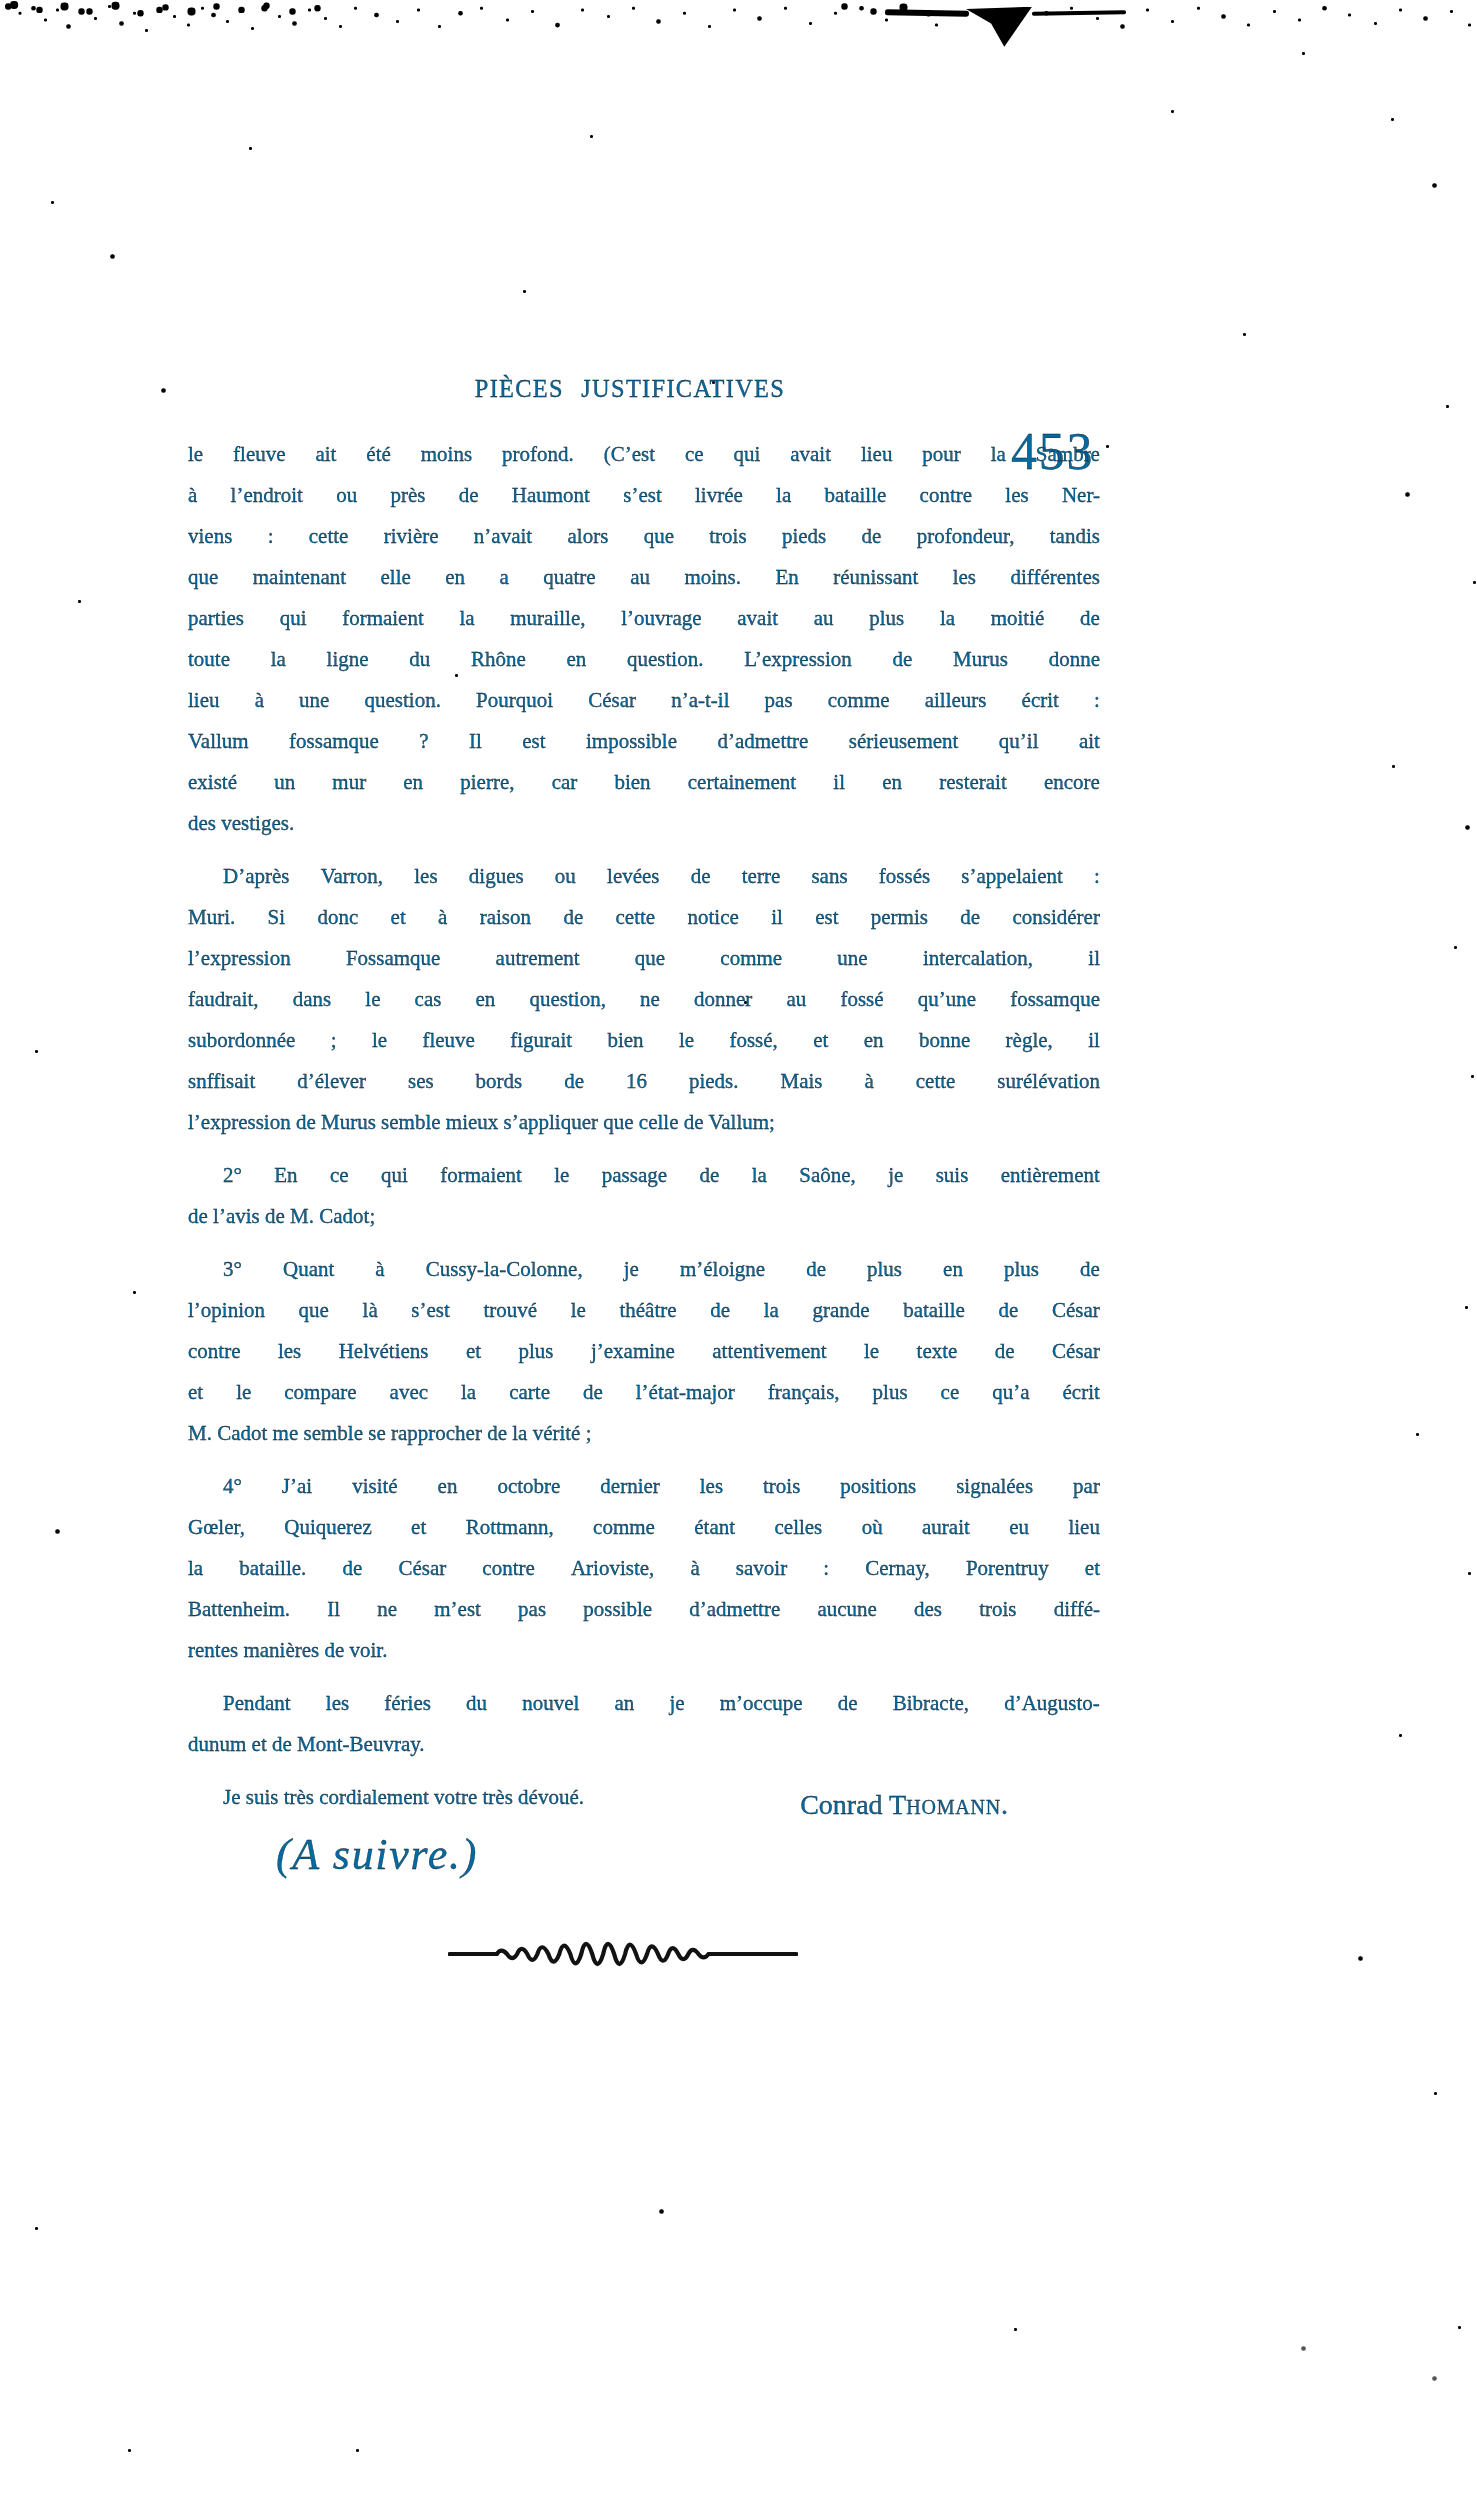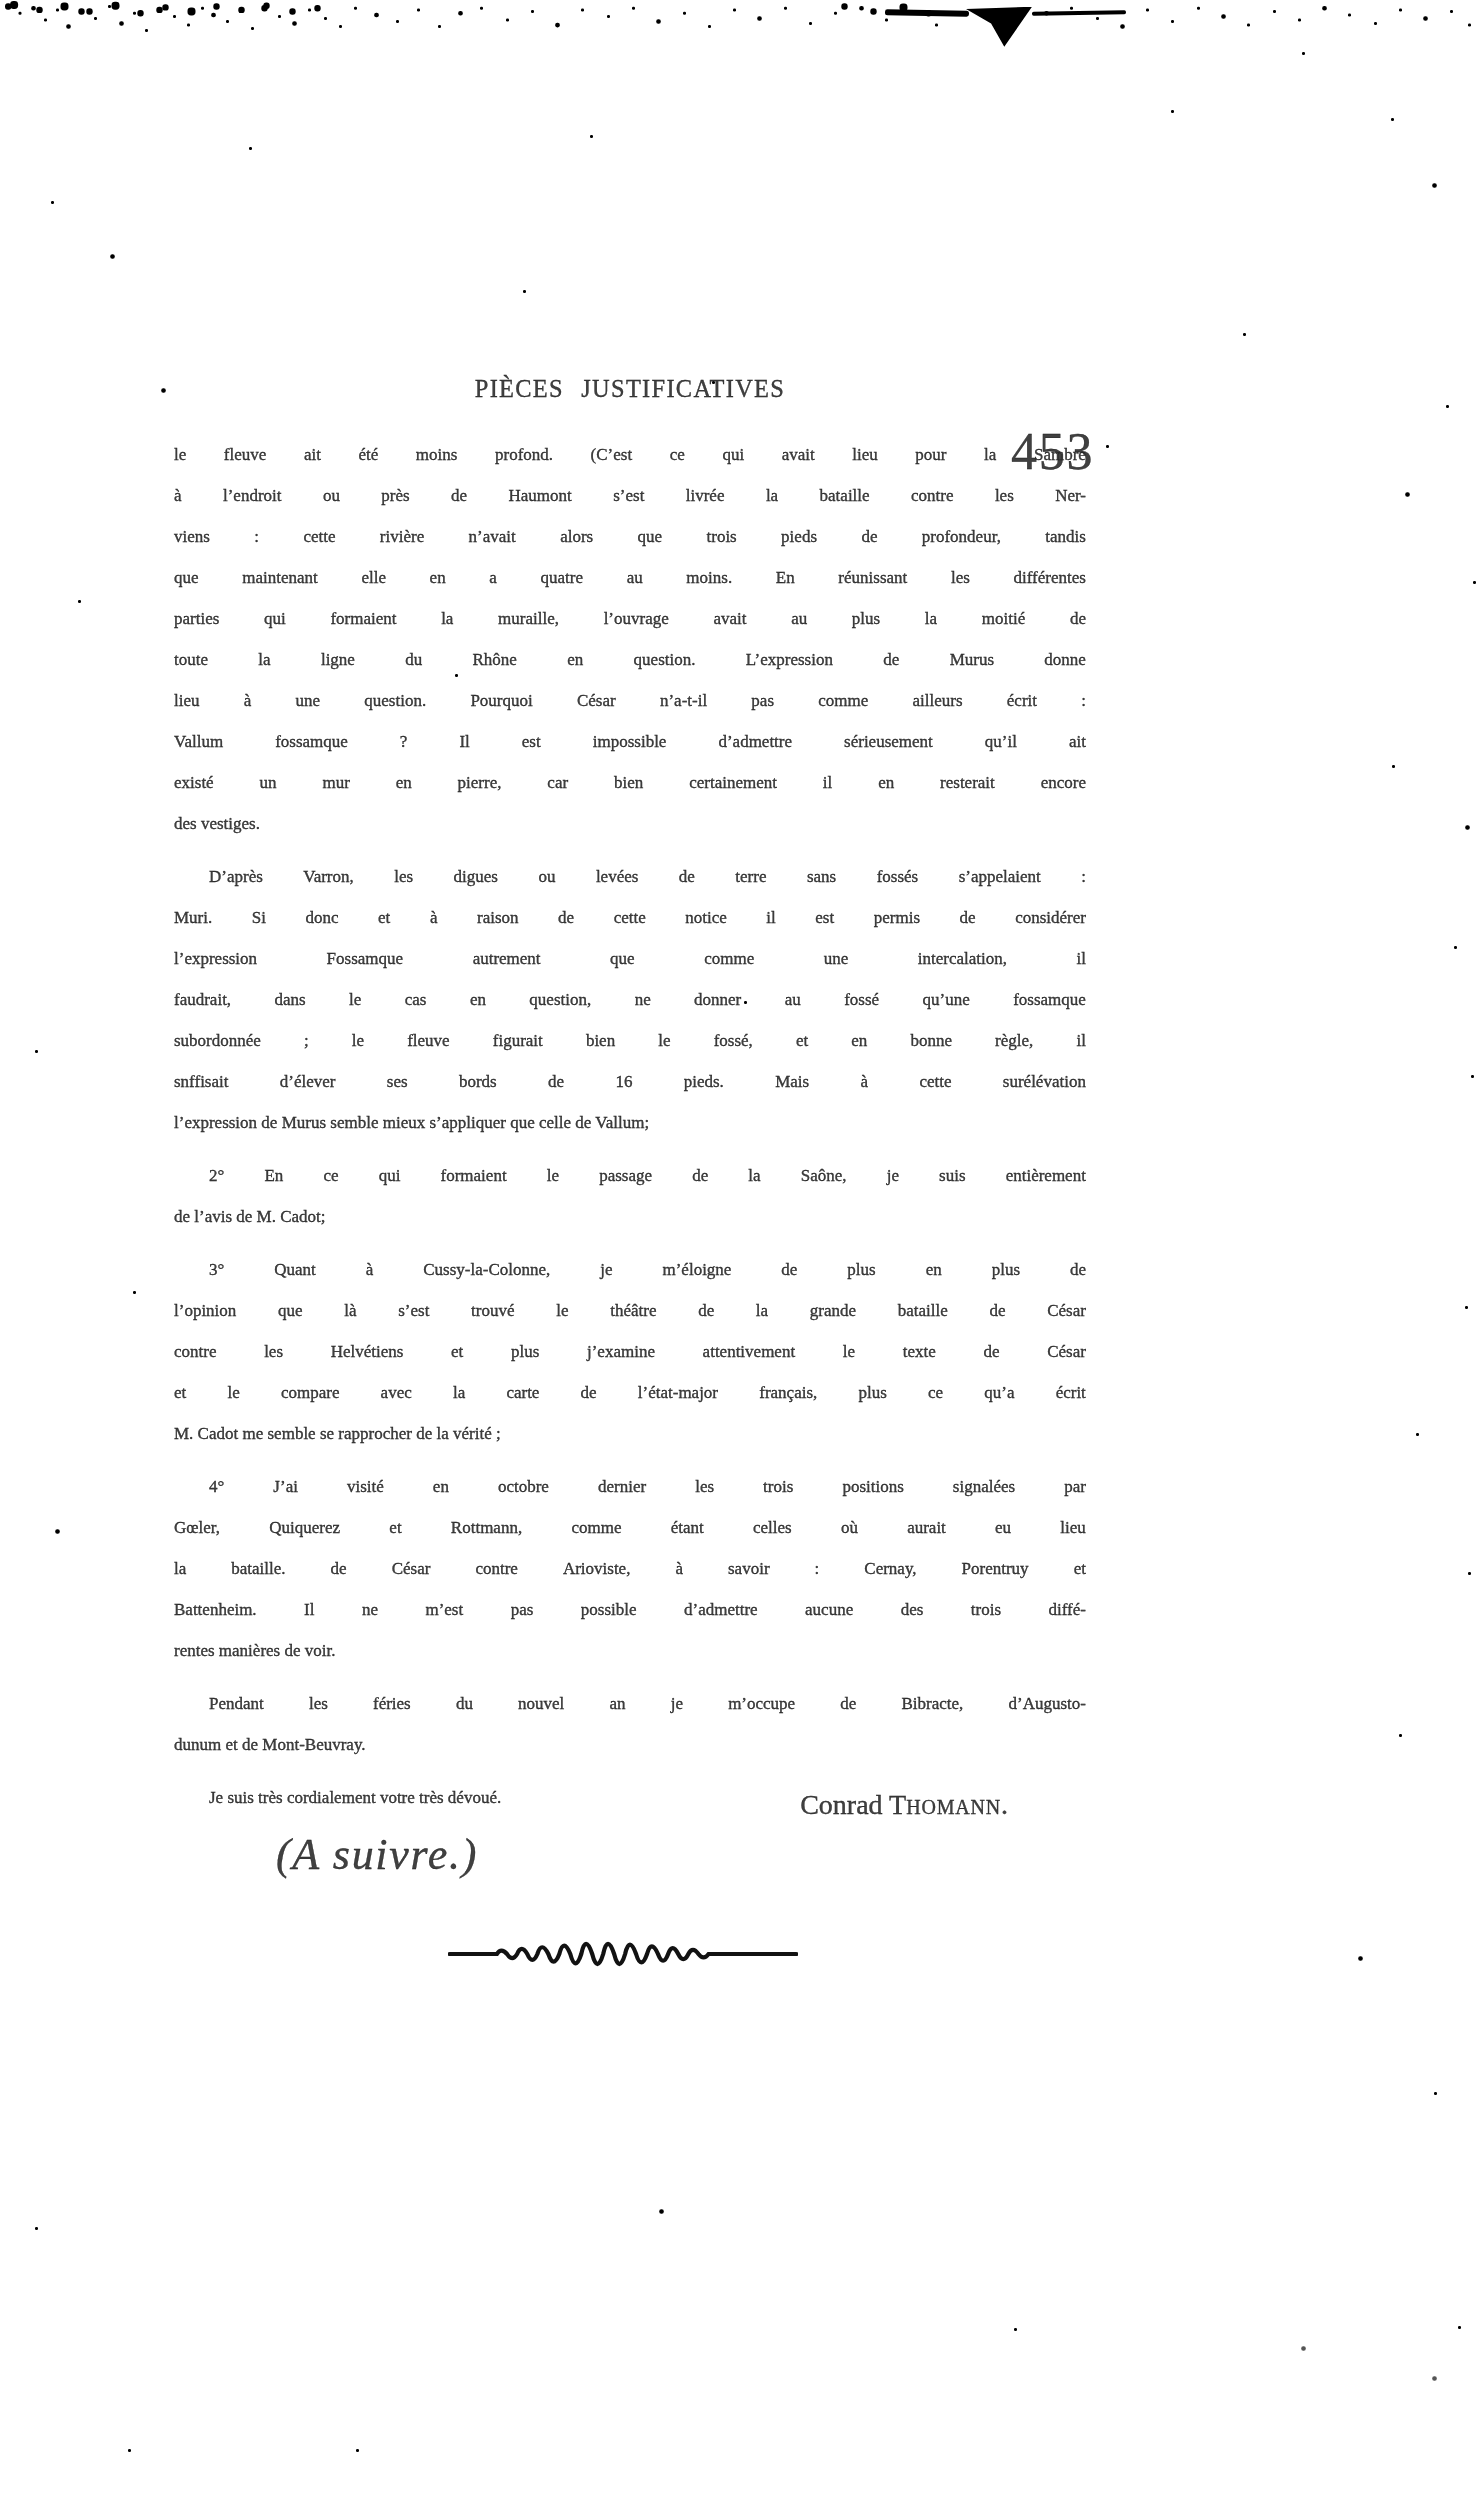--- a/index.html
+++ b/index.html
@@ -2,38 +2,38 @@
 <html style="font-size:13.5px"><head>
 <meta charset="utf-8">
 <title>Pièces justificatives — 453</title>
 <style>
   html,body{margin:0;padding:0;background:#e8e8e4;}
   .page{
     position:relative;
     width:1477px;height:2512px;
     background:#ffffff;
     font-family:"Liberation Serif", serif;
-    color:#404040;
+    color:#0369a1;
     overflow:hidden;
     -webkit-text-stroke:0.3px #141414;
   }
   
   .running-head{
     position:absolute;left:174px;top:374px;width:912px;
     text-align:center;font-size:24.4px;line-height:29px;
     letter-spacing:1.3px;word-spacing:10px;
   }
   .pagenum{
     position:absolute;left:1011px;top:394px;width:76px;
     font-size:52px;line-height:1;letter-spacing:1.7px;margin-top:32px;
   }
   
   .textblock{
-    position:absolute;left:174px;top:434px;width:912px;
-    font-size:17px;
+    position:absolute;left:188px;top:434px;width:912px;
+    font-size:21px;
   }
   .line{
     height:41px;line-height:41px;white-space:nowrap;
   }
   .line.just{
     display:flex;justify-content:space-between;align-items:baseline;
   }
   .line.indent{padding-left:35px;margin-top:12px;}
   .it{}
   .sc{font-variant:small-caps;letter-spacing:0.8px;}

